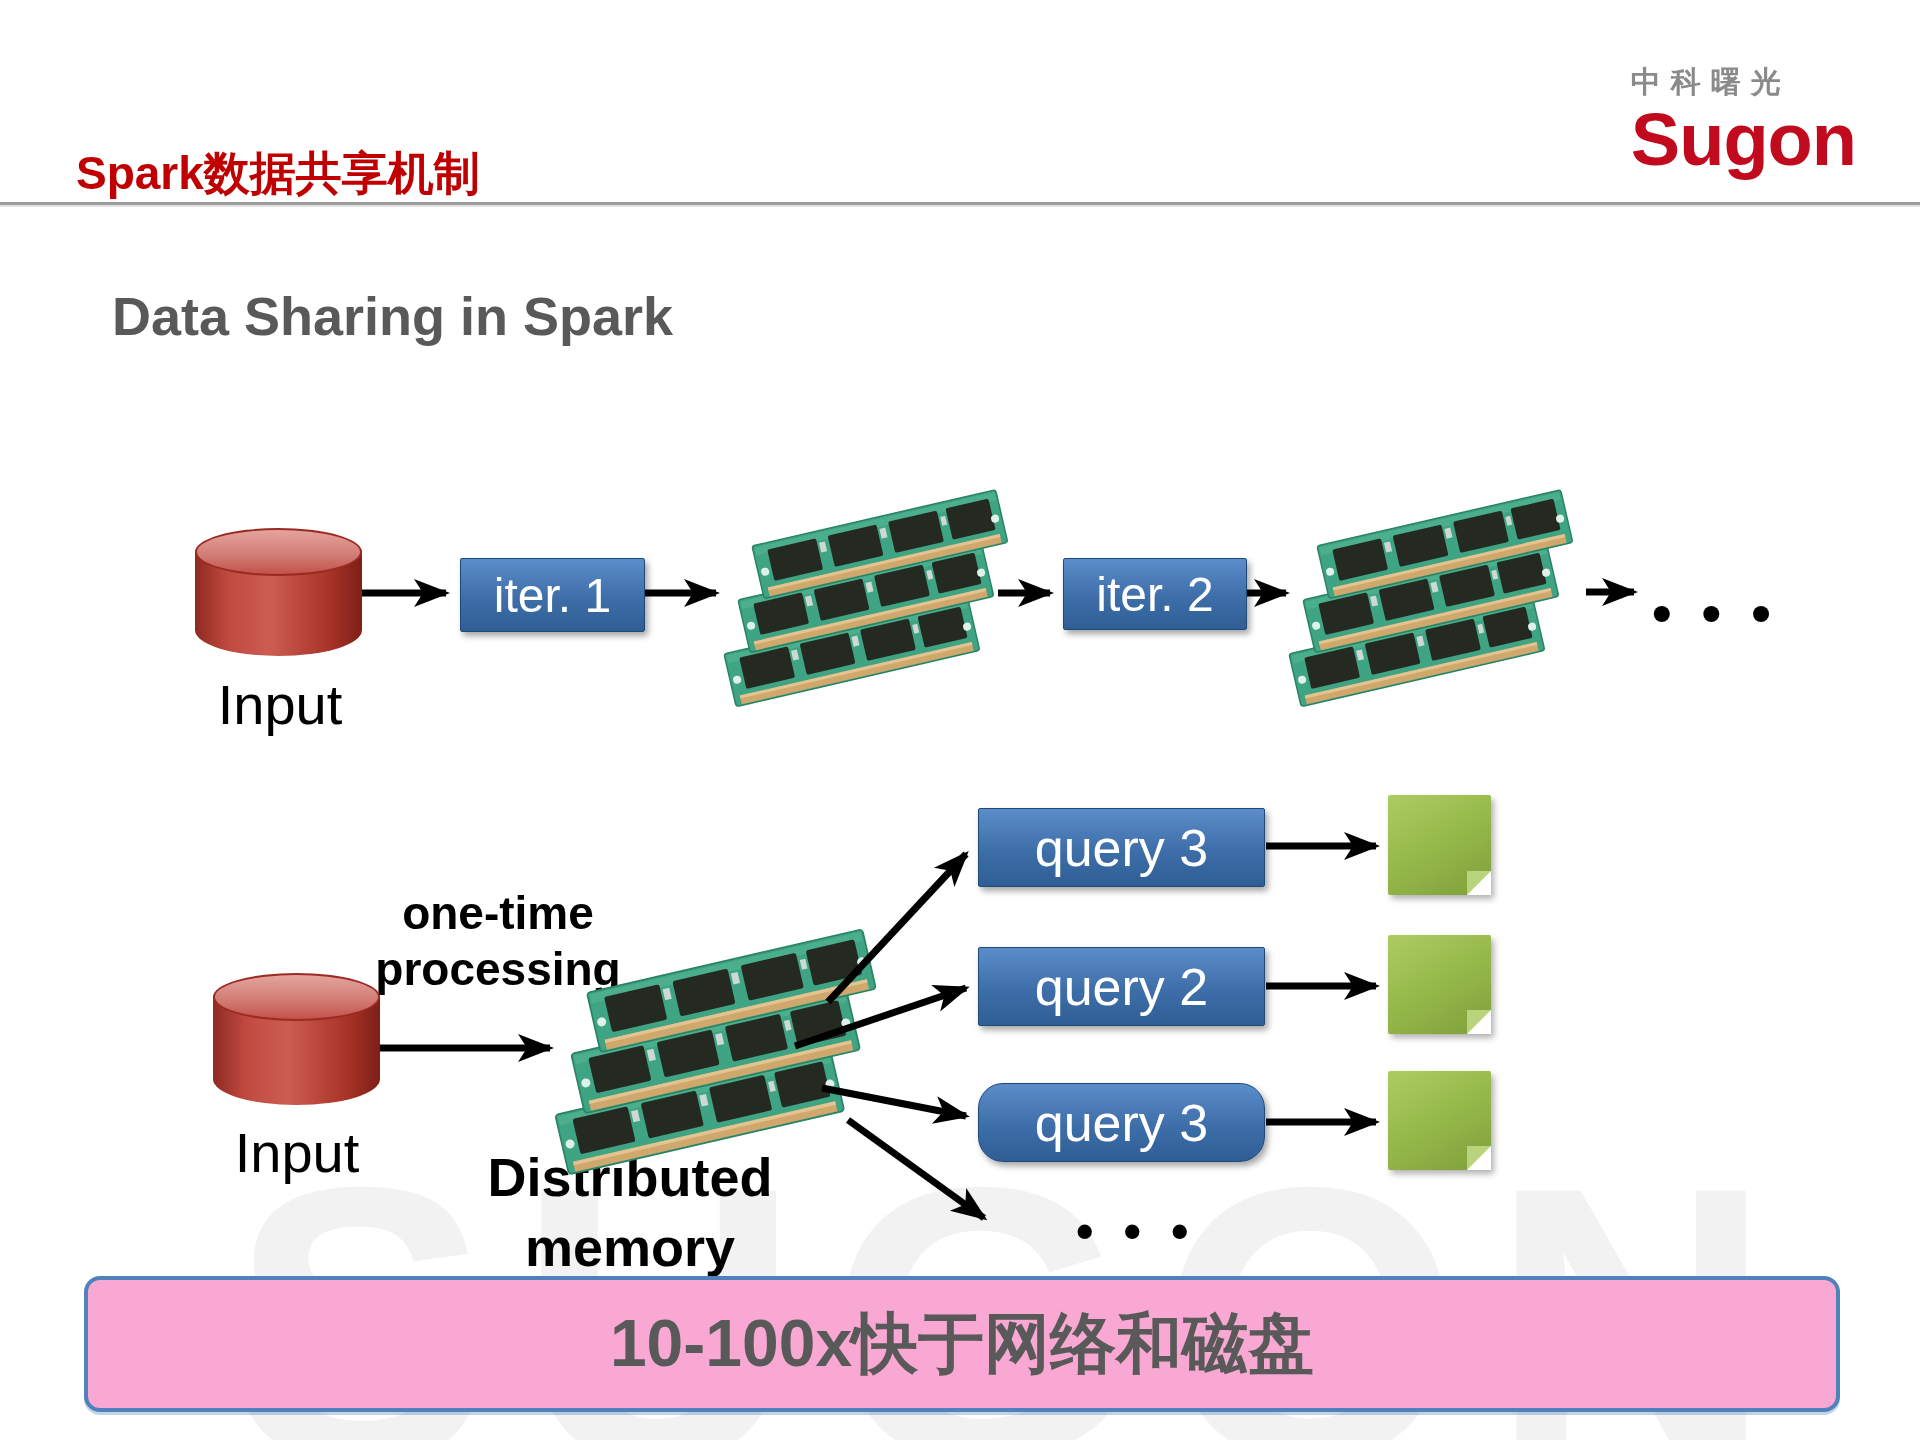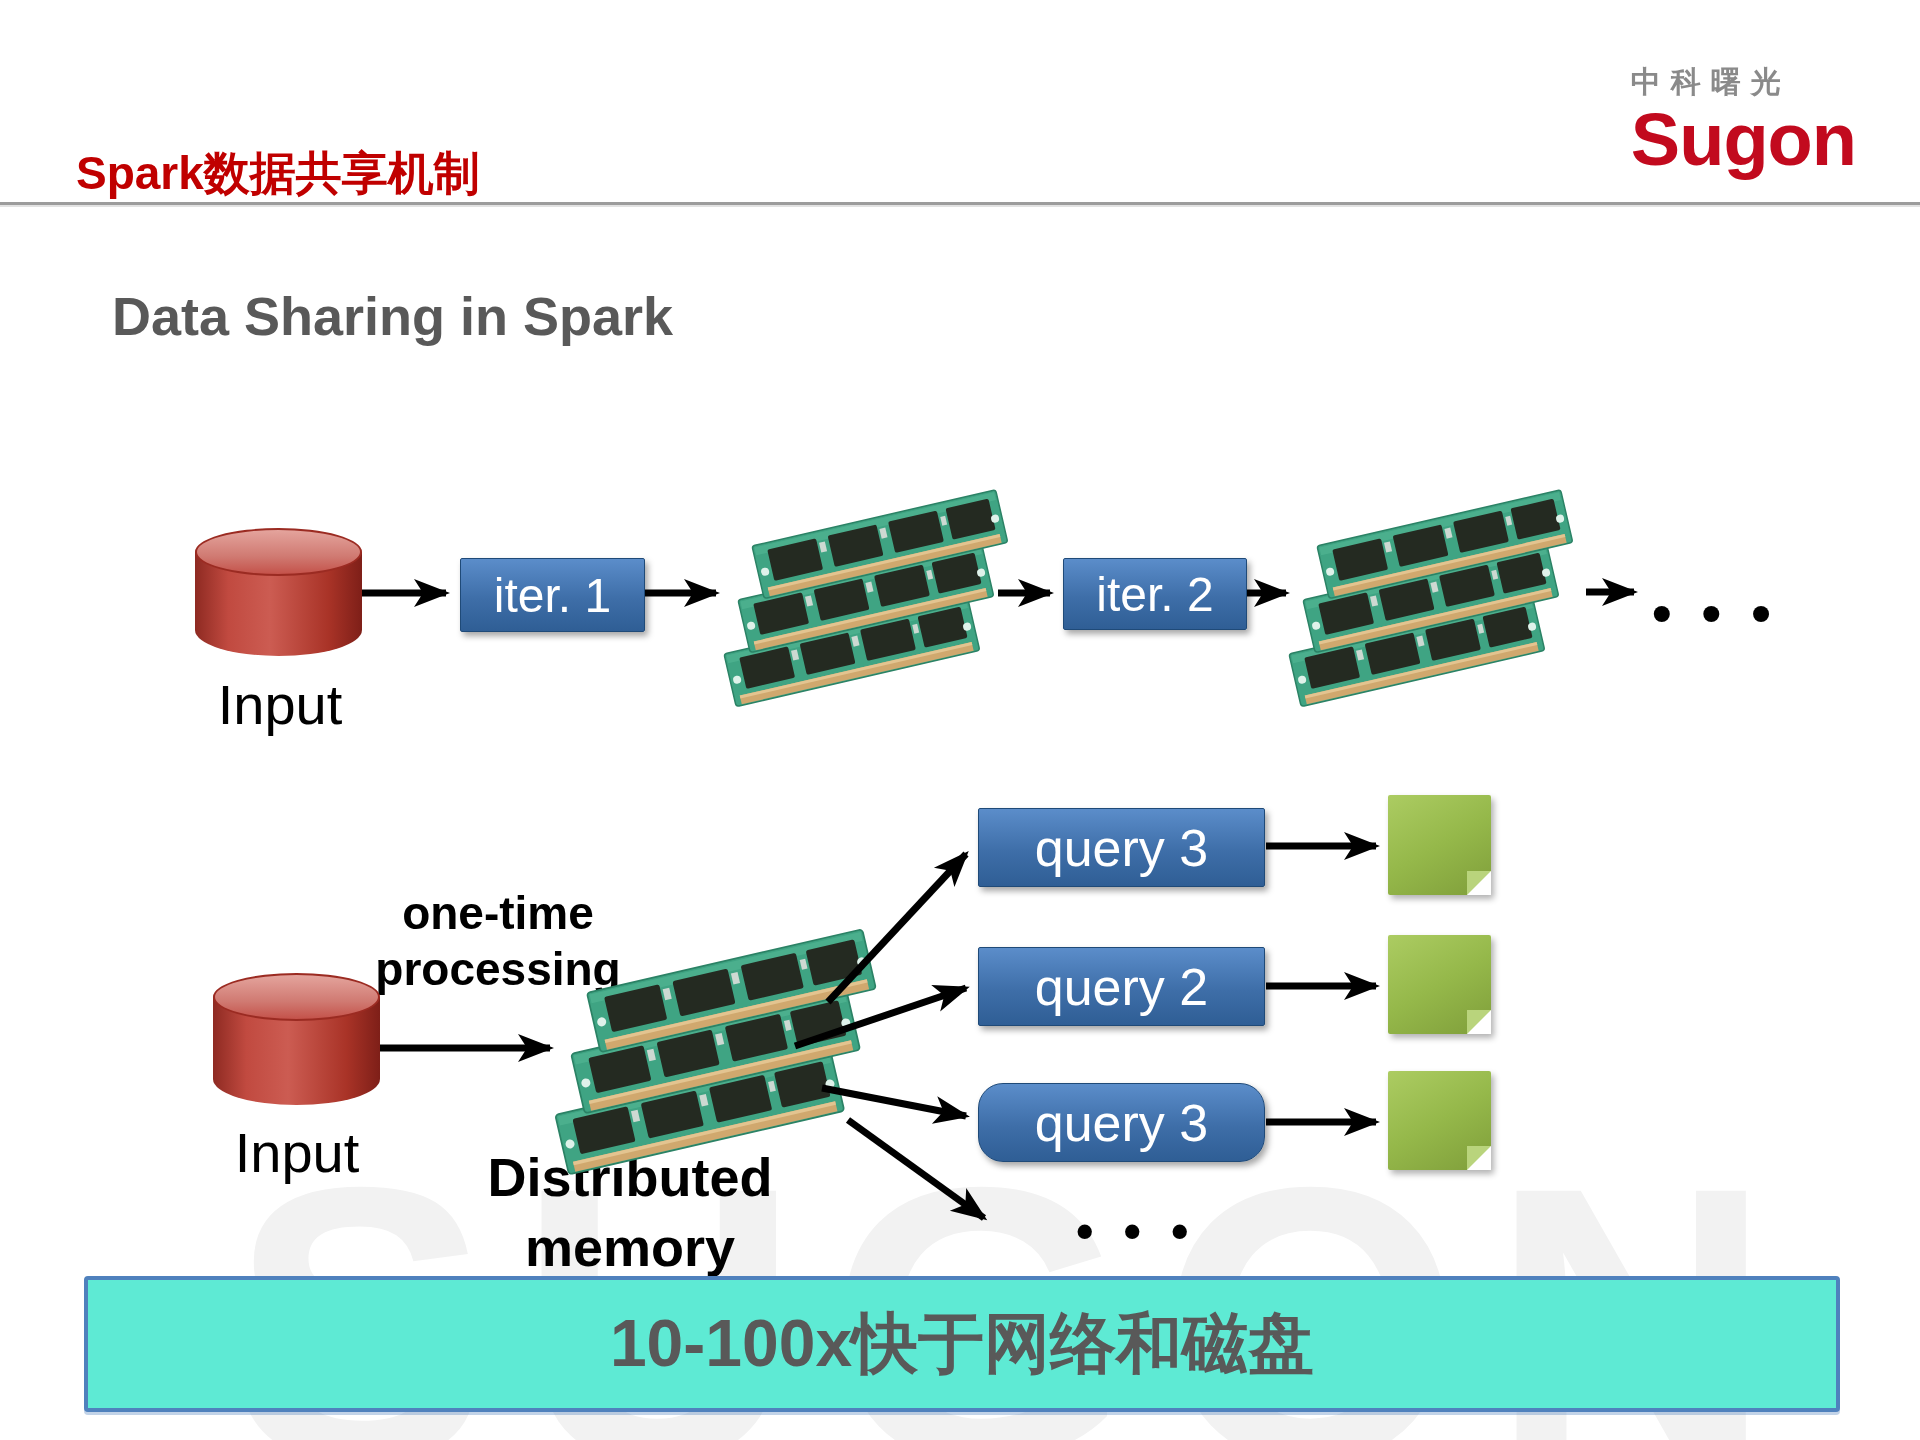--- a/index.html
+++ b/index.html
@@ -74,21 +74,21 @@
   .overlay line{stroke:#000;stroke-width:7;}
 
   
   .dots{font-weight:700;color:#000;letter-spacing:30px;z-index:2;}
   .dots-top{left:1652px;top:580px;font-size:56px;}
   .dots-bottom{left:1076px;top:1202px;font-size:50px;}
 
   
   .banner{
     left:84px;top:1276px;width:1748px;height:128px;
-    background:#5eead4;border:4px solid #4F81BD;border-radius:4px;
+    background:#f9a8d4;border:4px solid #4F81BD;border-radius:16px;
     display:flex;align-items:center;justify-content:center;
     z-index:7;box-shadow:0 3px 0 rgba(79,129,189,0.35);
   }
   .banner-text{font-size:66px;font-weight:800;color:#595959;}
 </style>
 </head>
 <body>
 
 <svg width="0" height="0" style="position:absolute" aria-hidden="true">
   <defs>

